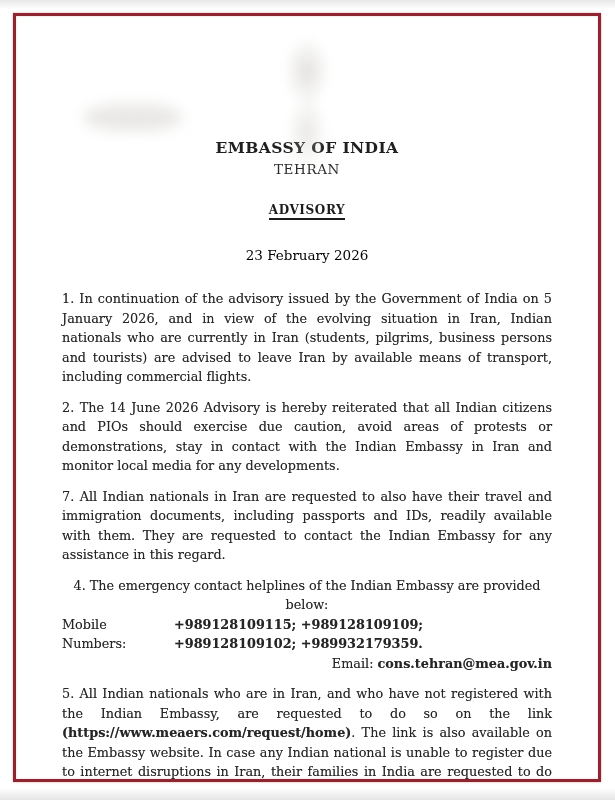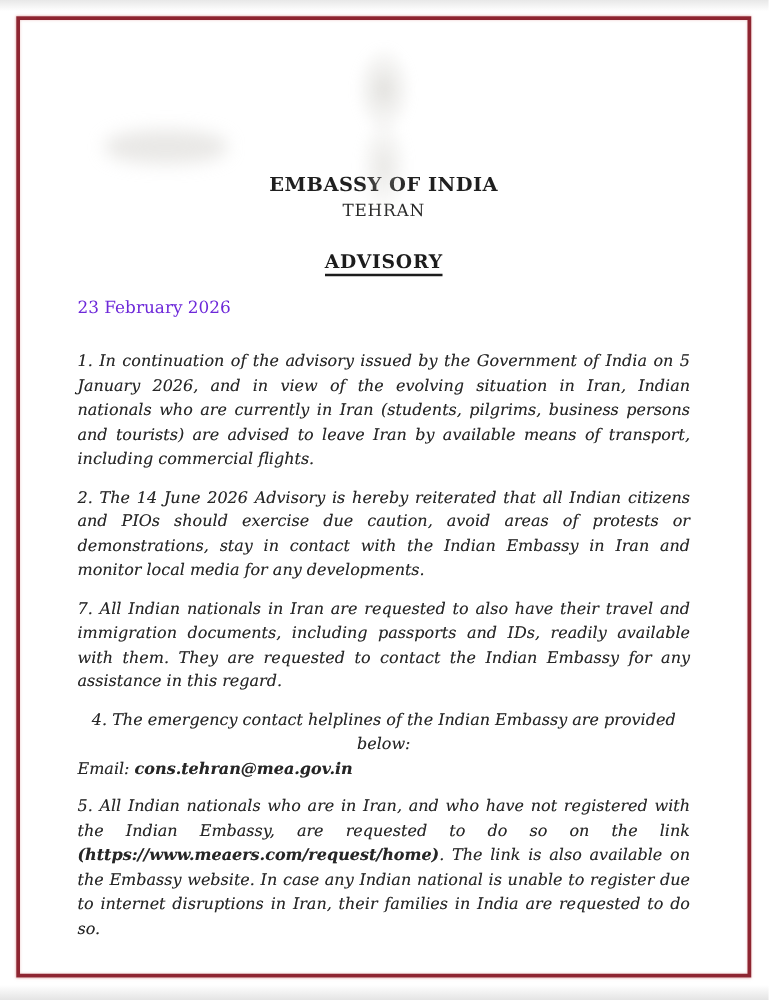--- a/index.html
+++ b/index.html
@@ -69,48 +69,47 @@
     margin-top: 4px;
     text-align: center;
     font-size: 13.5px;
     letter-spacing: 0.6px;
     color: #2a2a2a;
   }
   .title-row { text-align: center; margin-top: 22px; }
   .title-row .title-text {
     display: inline-block;
     font-weight: bold;
-    font-size: 15px;
+    font-size: 12px;
     letter-spacing: 0.6px;
     color: #1c1c1c;
     border-bottom: 2.5px solid #1c1c1c;
     padding-bottom: 1px;
   }
   .date {
-    margin-top: 17px;
-    text-align: left;
+    margin-top: 27px;
+    text-align: center;
     font-size: 13.5px;
-    color: #6d28d9;
+    color: #000000;
   }
   .body { margin-top: 26px; }
   .para, .contact-block, .reg-para {
     font-size: 12.8px;
     line-height: 19.5px;
     color: #262626;
     text-align: justify;
     text-shadow: 0 0 0.5px rgba(45,45,45,0.45);
-    font-style: italic;
   }
   .para { margin-bottom: 11px; }
   .contact-intro { text-align: center; }
   .contact-row { display: flex; text-align: left; }
   .mlabel { width: 112px; flex: none; }
   .numbers { font-weight: bold; }
   .numbers div { white-space: nowrap; }
-  .email-row { margin-bottom: 11px; text-align: left; }
+  .email-row { margin-bottom: 11px; text-align: right; }
   .bold { font-weight: bold; }
 </style>
 </head>
 <body>
 
 <div class="page">
   <div class="frame">
 
     <div class="watermark"></div>
     <div class="smudge"></div>
@@ -128,20 +127,27 @@
     <div class="body">
 
       <p class="para">1. In continuation of the advisory issued by the Government of India on 5 January 2026, and in view of the evolving situation in Iran, Indian nationals who are currently in Iran (students, pilgrims, business persons and tourists) are advised to leave Iran by available means of transport, including commercial flights.</p>
 
       <p class="para">2. The 14 June 2026 Advisory is hereby reiterated that all Indian citizens and PIOs should exercise due caution, avoid areas of protests or demonstrations, stay in contact with the Indian Embassy in Iran and monitor local media for any developments.</p>
 
       <p class="para">7. All Indian nationals in Iran are requested to also have their travel and immigration documents, including passports and IDs, readily available with them. They are requested to contact the Indian Embassy for any assistance in this regard.</p>
 
       <div class="contact-block">
         <div class="contact-intro">4. The emergency contact helplines of the Indian Embassy are provided below:</div>
+        <div class="contact-row">
+          <span class="mlabel">Mobile Numbers:</span>
+          <span class="numbers">
+            <div>+989128109115; +989128109109;</div>
+            <div>+989128109102; +989932179359.</div>
+          </span>
+        </div>
         <div class="email-row">
           <span>Email:</span>
           <span class="bold">cons.tehran@mea.gov.in</span>
         </div>
       </div>
 
       <p class="reg-para">
         <span>5. All Indian nationals who are in Iran, and who have not registered with the Indian Embassy, are requested to do so on the link </span><span class="bold">(https://www.meaers.com/request/home)</span><span>. The link is also available on the Embassy website. In case any Indian national is unable to register due to internet disruptions in Iran, their families in India are requested to do so.</span>
       </p>
 

